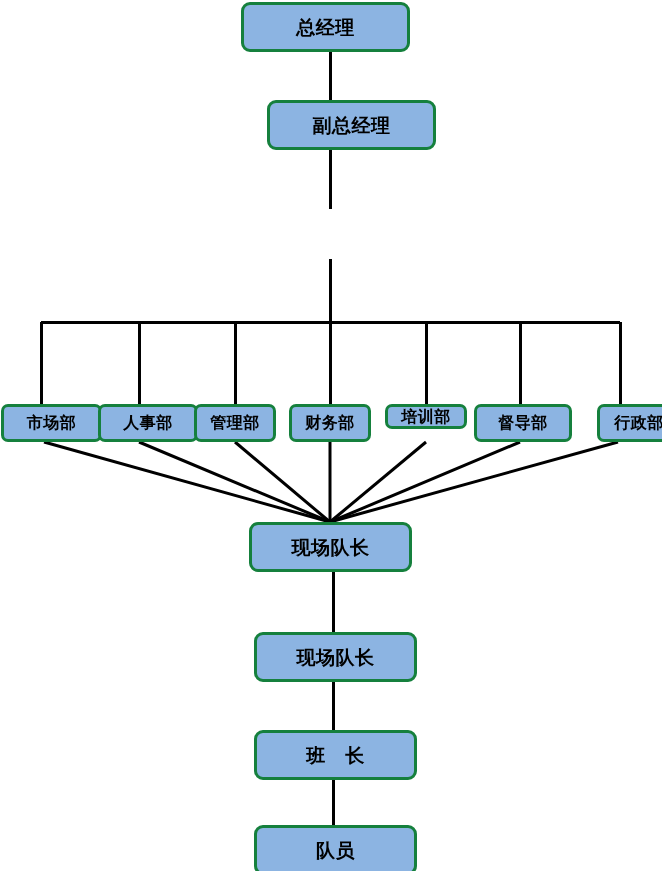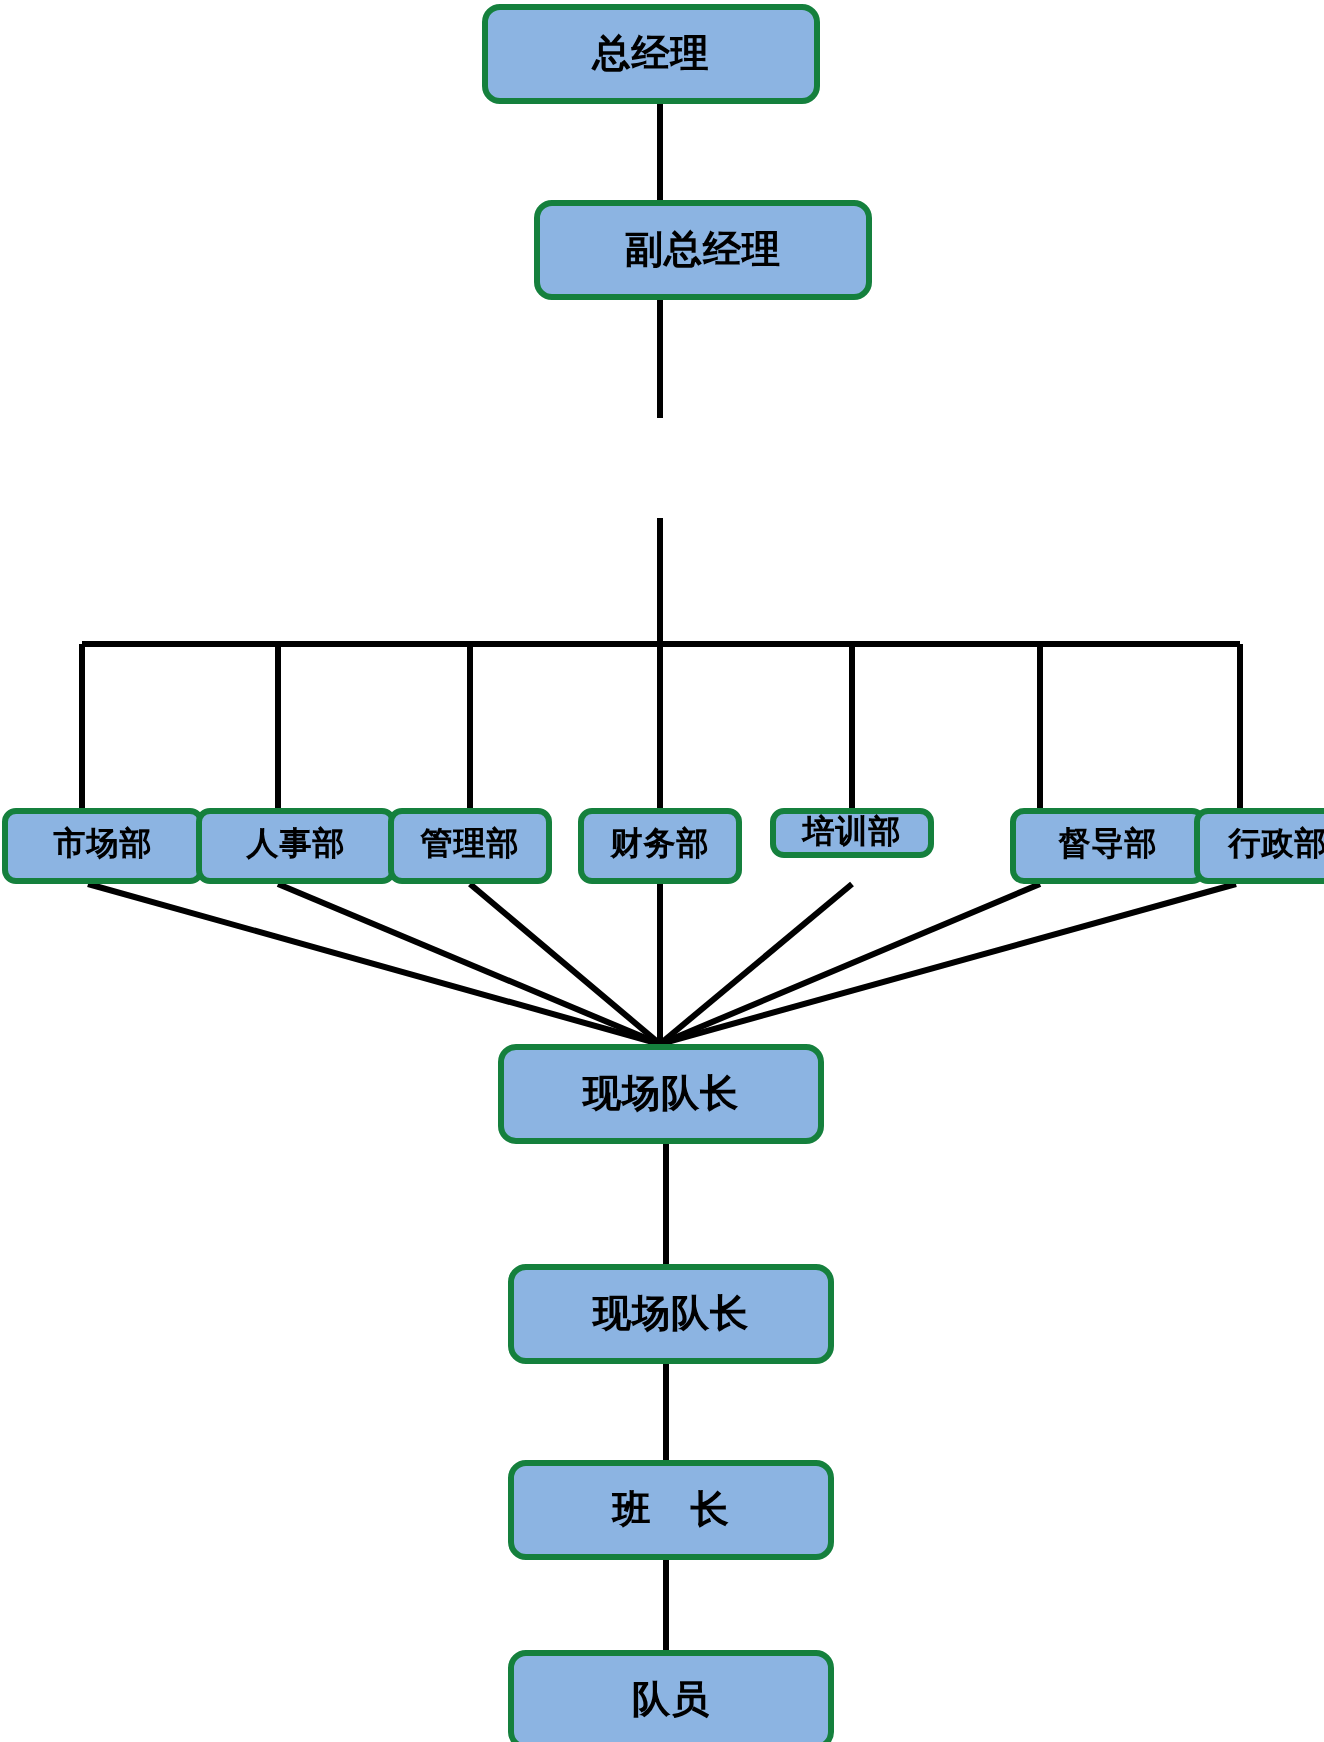--- a/index.html
+++ b/index.html
@@ -106,21 +106,21 @@
       </div>
       <div class="node node-sm" style="left: 194px; top: 404px; width: 82px; height: 38px;">
         <span class="node-label">管理部</span>
       </div>
       <div class="node node-sm" style="left: 289px; top: 404px; width: 82px; height: 38px;">
         <span class="node-label">财务部</span>
       </div>
       <div class="node node-sm" style="left: 385px; top: 404px; width: 82px; height: 25px;">
         <span class="node-label">培训部</span>
       </div>
-      <div class="node node-sm" style="left: 505px; top: 404px; width: 98px; height: 38px;">
+      <div class="node node-sm" style="left: 474px; top: 404px; width: 98px; height: 38px;">
         <span class="node-label">督导部</span>
       </div>
       <div class="node node-sm" style="left: 597px; top: 404px; width: 84px; height: 38px;">
         <span class="node-label">行政部</span>
       </div>
     </div>
 
   <div class="node node-lg" style="left: 249px; top: 522px; width: 163px; height: 50px;">
     <span class="node-label">现场队长</span>
   </div>

